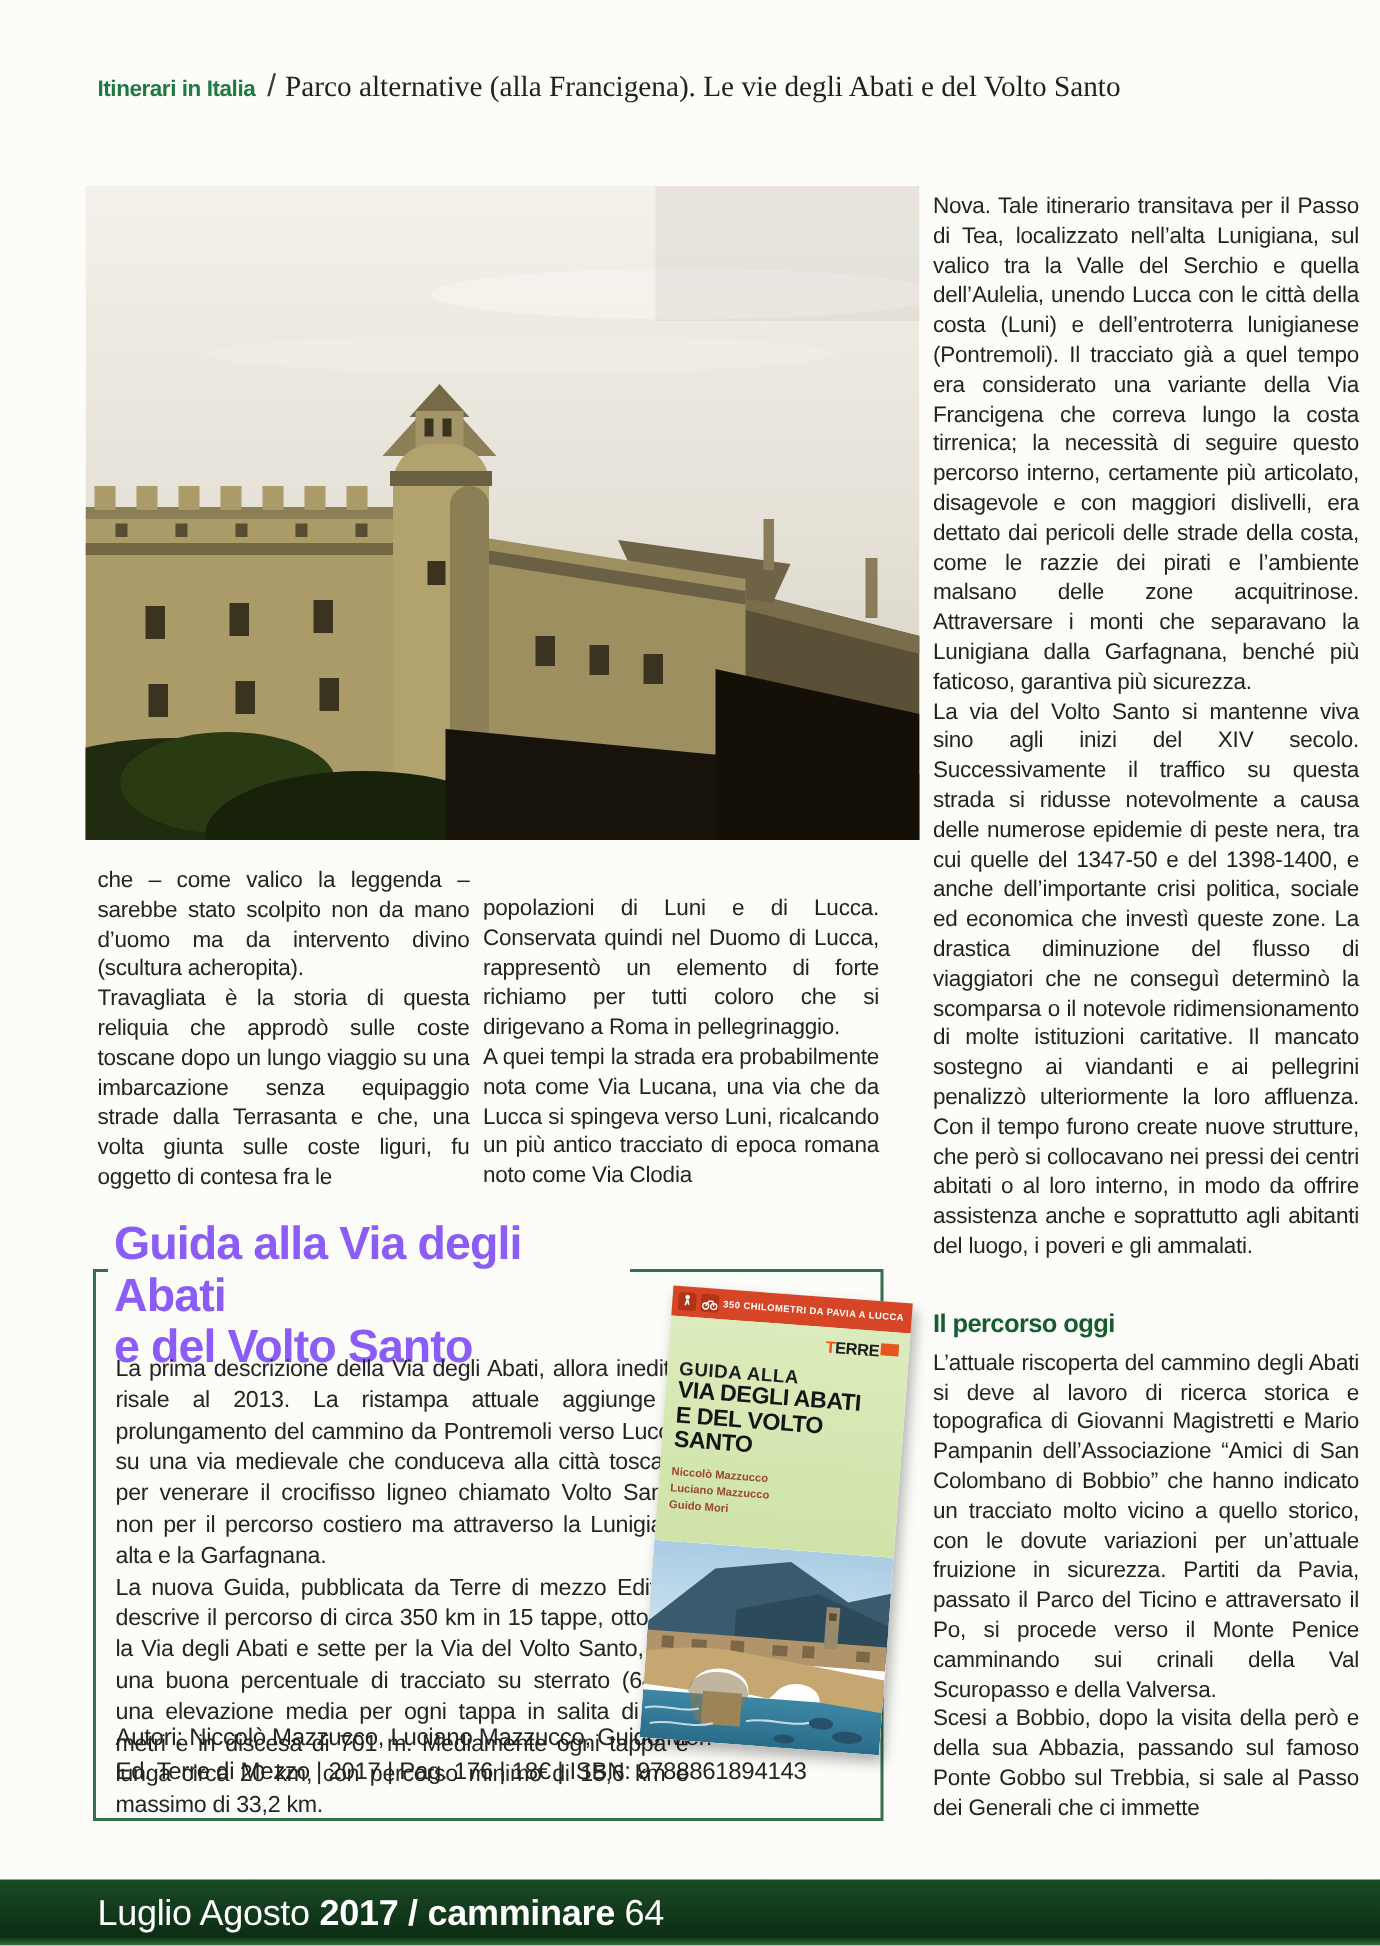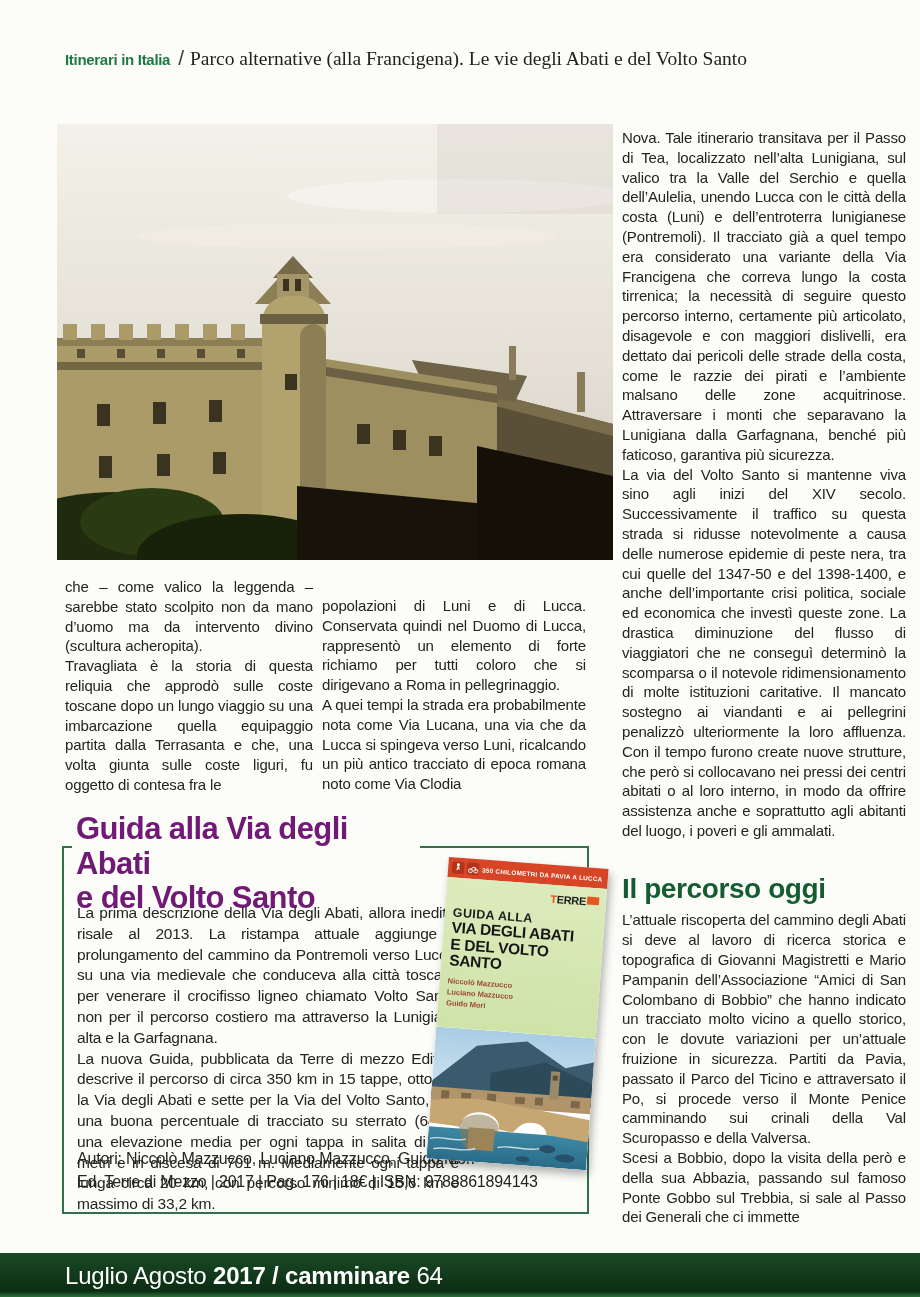--- a/index.html
+++ b/index.html
@@ -13,29 +13,29 @@
   
   .photo{position:absolute;left:57px;top:124px;width:556px;height:436px;}
   .photo svg{display:block;width:100%;height:100%;}
   
   .col{position:absolute;text-align:justify;color:#232323;font-size:15px;line-height:19.8px;
        letter-spacing:-0.15px;}
   .col p{margin:0;}
   .col-left{left:65px;top:577px;width:248px;}
   .col-mid{left:322px;top:556px;width:264px;margin-top:40px;}
   .col-right{left:622px;top:128px;width:284px;}
-  .sec-head{font-weight:bold;font-size:28px;color:#155c31;letter-spacing:-0.4px;
+  .sec-head{font-weight:bold;font-size:17px;color:#155c31;letter-spacing:-0.4px;
             margin:0 0 7px 0;line-height:1.05;text-align:left;}
   .col-today{left:622px;top:874px;width:284px;}
   
   .gbox{position:absolute;left:62px;top:846px;width:523px;height:364px;
         border:2px solid #336f4b;}
   .gbox-title{position:absolute;left:72px;top:812px;width:330px;background:#fcfcf9;
         padding:0 14px 6px 4px;font-weight:bold;font-size:31px;line-height:1.12;
-        color:#701a75;letter-spacing:-0.6px;}
+        color:#8b5cf6;letter-spacing:-0.6px;}
   .gbox-body{position:absolute;left:77px;top:903px;width:382px;text-align:justify;
         color:#242424;font-size:15.5px;line-height:20.8px;letter-spacing:-0.2px;}
   .gbox-body p{margin:0;}
   .gbox-credits{position:absolute;left:77px;top:1147px;width:470px;color:#242424;
         font-size:16px;line-height:23px;letter-spacing:-0.2px;}
   
   .cover{position:absolute;left:449px;top:857px;width:160px;height:302px;
          transform:rotate(4.3deg);transform-origin:top left;background:#fff;
          box-shadow:3px 5px 9px rgba(0,0,0,0.30);z-index:5;}
   .cover-band{height:20px;background:#d64526;display:flex;align-items:center;gap:3px;
@@ -149,21 +149,21 @@
       <ellipse cx="95" cy="398" rx="72" ry="34" fill="#2a3a12"></ellipse>
       <ellipse cx="185" cy="432" rx="105" ry="42" fill="#18220b"></ellipse>
 
       <polygon points="240,362 556,392 556,436 240,436" fill="#17130b"></polygon>
       <polygon points="420,322 556,352 556,436 420,436" fill="#141008"></polygon>
     </svg>
   </div>
 
   <div class="col col-left">
     <p>che – come valico la leggenda – sarebbe stato scolpito non da mano d’uomo ma da intervento divino (scultura acheropita).</p>
-    <p>Travagliata è la storia di questa reliquia che approdò sulle coste toscane dopo un lungo viaggio su una imbarcazione quella equipaggio partita dalla Terrasanta e che, una volta giunta sulle coste liguri, fu oggetto di contesa fra le</p>
+    <p>Travagliata è la storia di questa reliquia che approdò sulle coste toscane dopo un lungo viaggio su una imbarcazione senza equipaggio strade dalla Terrasanta e che, una volta giunta sulle coste liguri, fu oggetto di contesa fra le</p>
   </div>
   <div class="col col-mid">
     <p>popolazioni di Luni e di Lucca. Conservata quindi nel Duomo di Lucca, rappresentò un elemento di forte richiamo per tutti coloro che si dirigevano a Roma in pellegrinaggio.</p>
     <p>A quei tempi la strada era probabilmente nota come Via Lucana, una via che da Lucca si spingeva verso Luni, ricalcando un più antico tracciato di epoca romana noto come Via Clodia</p>
   </div>
 
   <div class="col col-right">
     <p>Nova. Tale itinerario transitava per il Passo di Tea, localizzato nell’alta Lunigiana, sul valico tra la Valle del Serchio e quella dell’Aulelia, unendo Lucca con le città della costa (Luni) e dell’entroterra lunigianese (Pontremoli). Il tracciato già a quel tempo era considerato una variante della Via Francigena che correva lungo la costa tirrenica; la necessità di seguire questo percorso interno, certamente più articolato, disagevole e con maggiori dislivelli, era dettato dai pericoli delle strade della costa, come le razzie dei pirati e l’ambiente malsano delle zone acquitrinose. Attraversare i monti che separavano la Lunigiana dalla Garfagnana, benché più faticoso, garantiva più sicurezza.</p>
     <p>La via del Volto Santo si mantenne viva sino agli inizi del XIV secolo. Successivamente il traffico su questa strada si ridusse notevolmente a causa delle numerose epidemie di peste nera, tra cui quelle del 1347-50 e del 1398-1400, e anche dell’importante crisi politica, sociale ed economica che investì queste zone. La drastica diminuzione del flusso di viaggiatori che ne conseguì determinò la scomparsa o il notevole ridimensionamento di molte istituzioni caritative. Il mancato sostegno ai viandanti e ai pellegrini penalizzò ulteriormente la loro affluenza. Con il tempo furono create nuove strutture, che però si collocavano nei pressi dei centri abitati o al loro interno, in modo da offrire assistenza anche e soprattutto agli abitanti del luogo, i poveri e gli ammalati.</p>
   </div>

